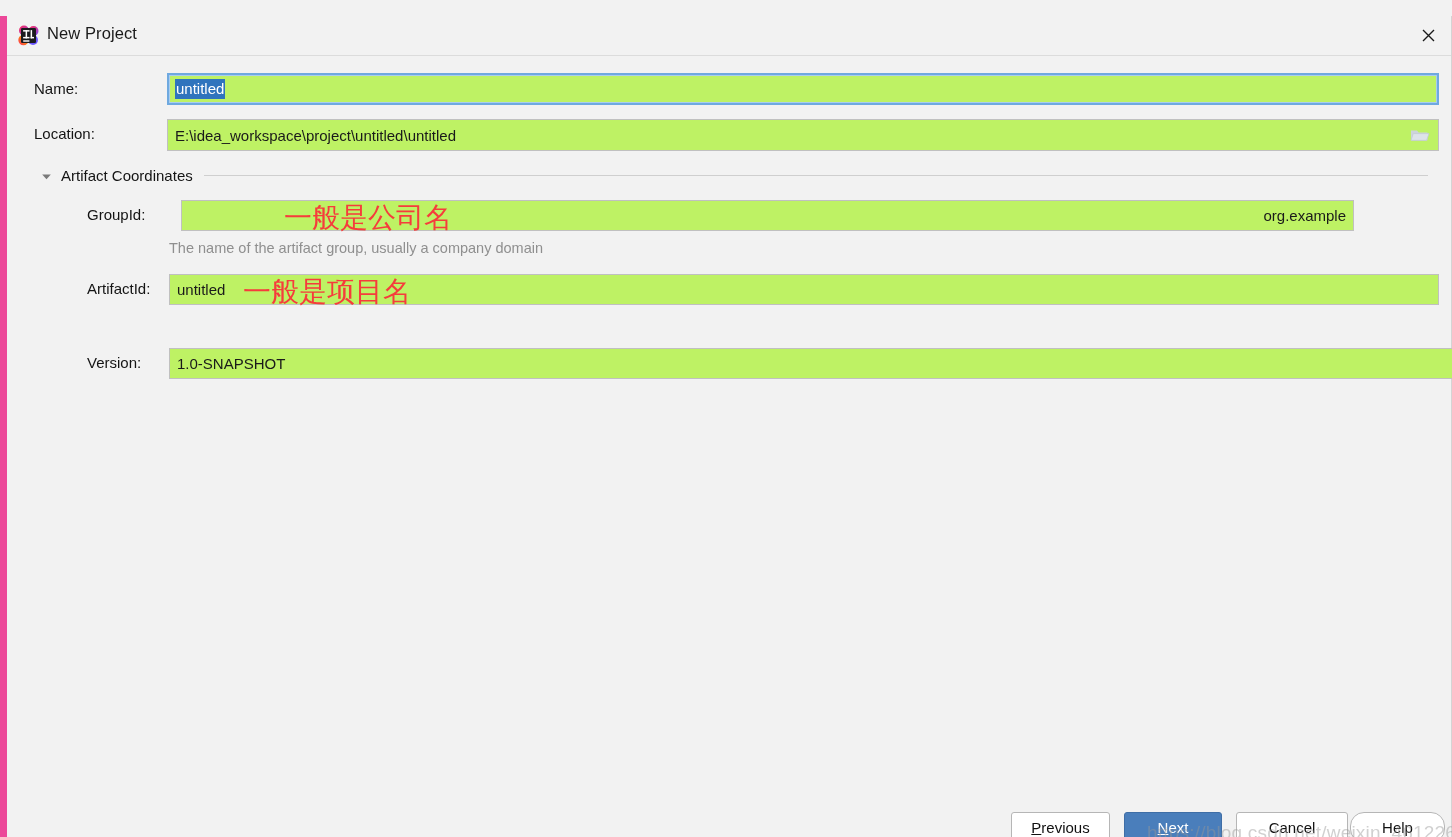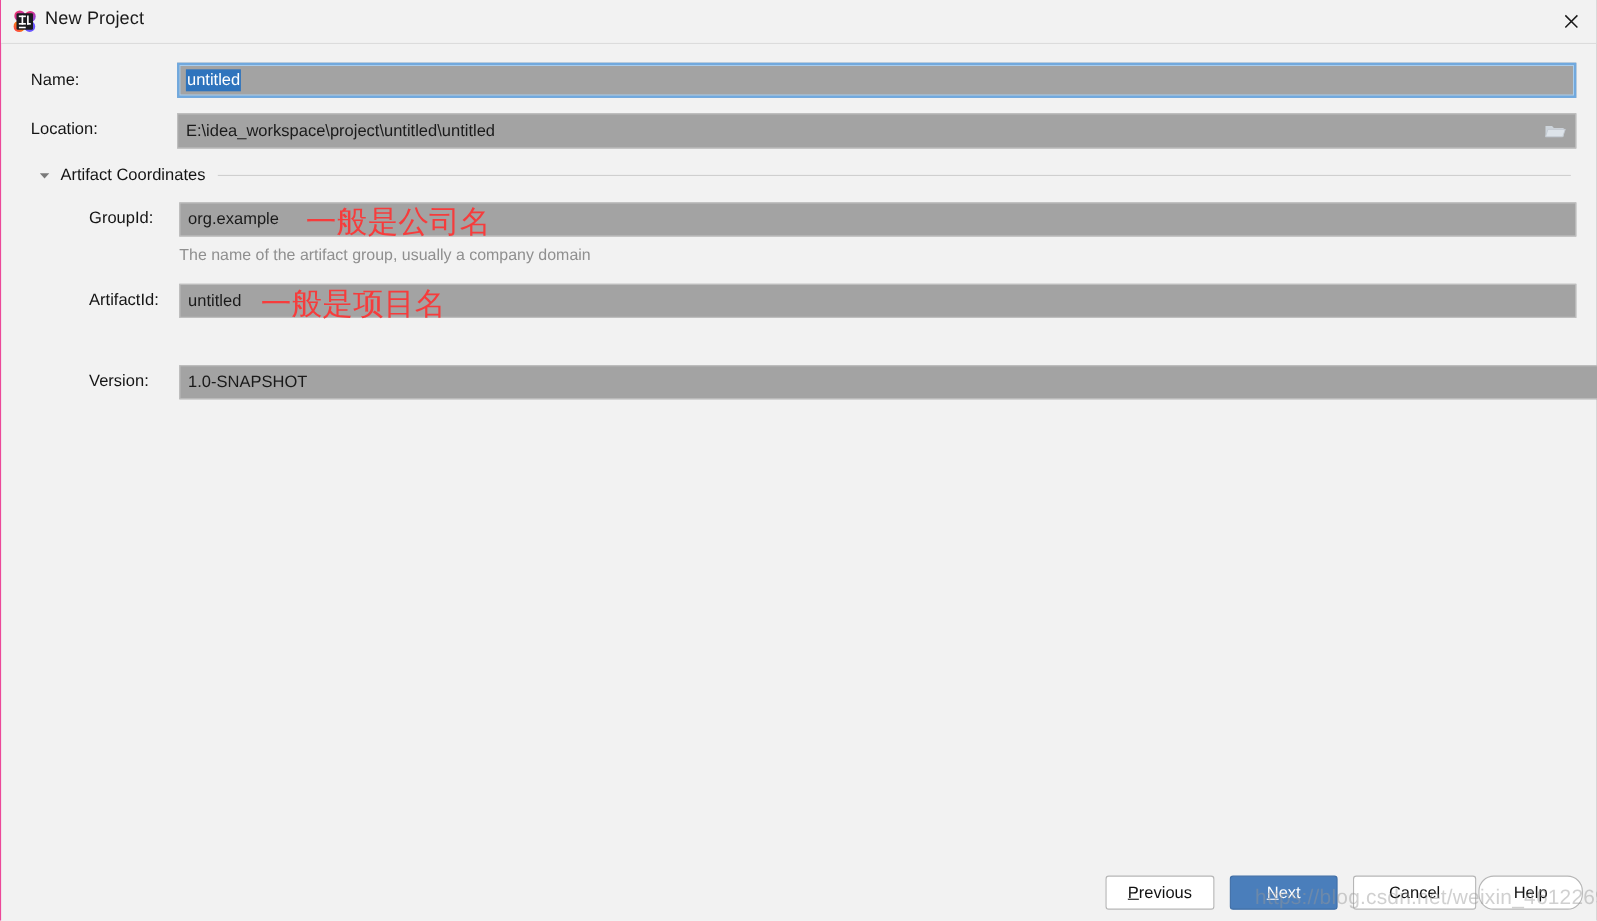--- a/index.html
+++ b/index.html
@@ -12,23 +12,24 @@
     background: #f2f2f2;
     font-family: "Liberation Sans", sans-serif;
     overflow: hidden;
     position: relative;
     -webkit-font-smoothing: antialiased;
   }
   #dialog {
     position: absolute;
     inset: 0;
     background: #f2f2f2;
-    border-left: 1px solid #ec4899;
+    border-left: 7px solid #ec4899;
     border-right: 1px solid #d4d4d4;
     box-sizing: border-box;
+    margin-top: 16px;
   }
 
   
   #titlebar {
     position: absolute;
     top: 0; left: 0; right: 0;
     height: 39px;
     background: #f2f2f2;
     border-bottom: 1px solid #dcdcdc;
   }
@@ -63,21 +64,21 @@
   
   .label {
     position: absolute;
     font-size: 15px;
     color: #141414;
     white-space: nowrap;
   }
   .field {
     position: absolute;
     box-sizing: border-box;
-    background: #a3a3a3;
+    background: #bef264;
     border: 1px solid #c0c0c0;
     font-size: 15px;
     color: #1a1a1a;
     padding: 0 7px;
     display: flex;
     align-items: center;
     outline: none;
     font-family: "Liberation Sans", sans-serif;
   }
   .field.focused {
@@ -251,21 +252,21 @@
     <span id="section-arrow">
       <svg width="13" height="13" viewBox="0 0 13 13">
         <path d="M2.2 4.4 L10.8 4.4 L6.5 9.3 Z" fill="#7a7a7a"></path>
       </svg>
     </span>
     <span id="section-title">Artifact Coordinates</span>
     <span id="section-rule"></span>
   </div>
 
   <span class="label" style="left:80px; top:190px;">GroupId:</span>
-  <div class="field" style="left:162px; top:184px; width:1270px; height:31px;">
+  <div class="field" style="left:174px; top:184px; width:1173px; height:31px;justify-content:flex-end;">
     <span>org.example</span>
   </div>
   <span class="annot" style="left:277px; top:188px;">一般是公司名</span>
   <span class="hint" style="left:162px; top:224px;">The name of the artifact group, usually a company domain</span>
 
   <span class="label" style="left:80px; top:264px;">ArtifactId:</span>
   <div class="field" style="left:162px; top:258px; width:1270px; height:31px;">
     <span>untitled</span>
   </div>
   <span class="annot" style="left:236px; top:262px;">一般是项目名</span>

